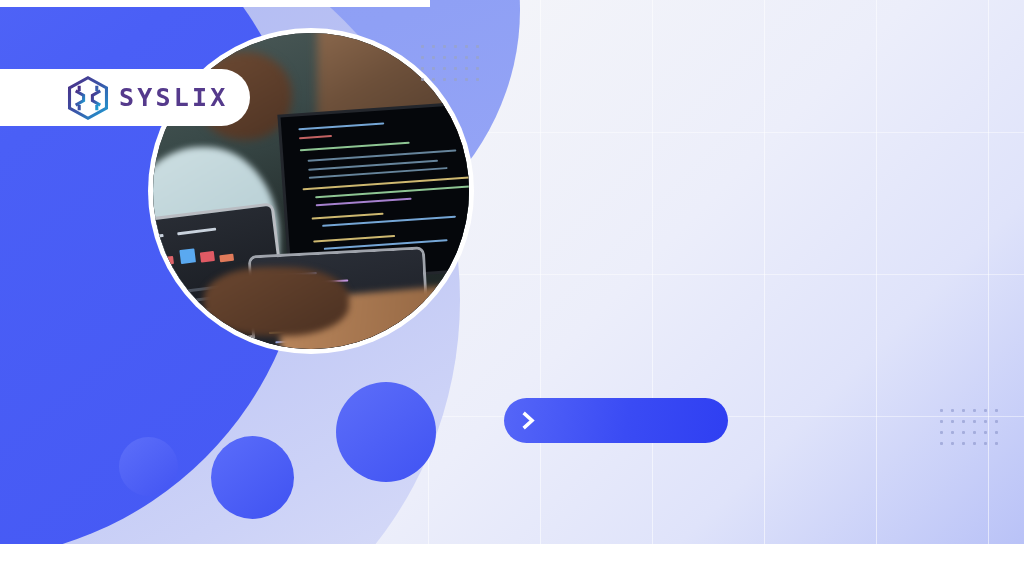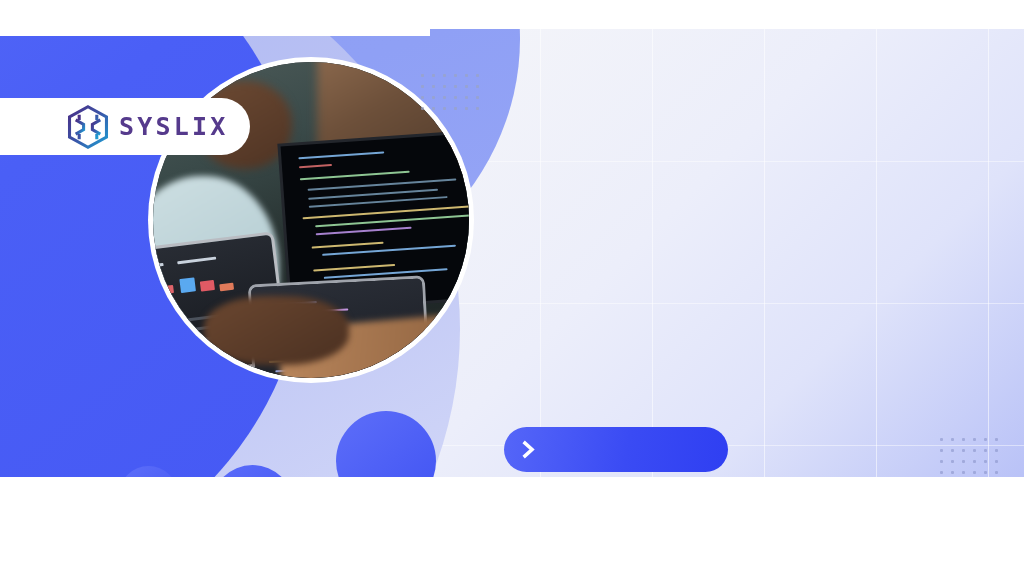--- a/index.html
+++ b/index.html
@@ -4,25 +4,24 @@
 <style>
   * { margin:0; padding:0; box-sizing:border-box; }
   html, body {
     width:1024px; height:576px; overflow:hidden;
     font-family:"Liberation Sans", sans-serif;
     background:#ffffff;
   }
 
   .banner {
     position:relative;
-    width:1024px; height:448px;
+    width:1024px; height:544px;
     overflow:hidden;
     background:
       linear-gradient(135deg, #fafbfd 0%, #f4f5f9 30%, #eceefa 58%, #dfe3fa 78%, #b9c2f7 100%);
-    margin-top: 29px;
   }
 
   
   .grid-texture {
     position:absolute; inset:0;
     background-image:
       linear-gradient(to right, rgba(255,255,255,0.55) 1px, transparent 1px),
       linear-gradient(to bottom, rgba(255,255,255,0.45) 1px, transparent 1px);
     background-size:112px 142px;
     background-position:-20px -10px;

